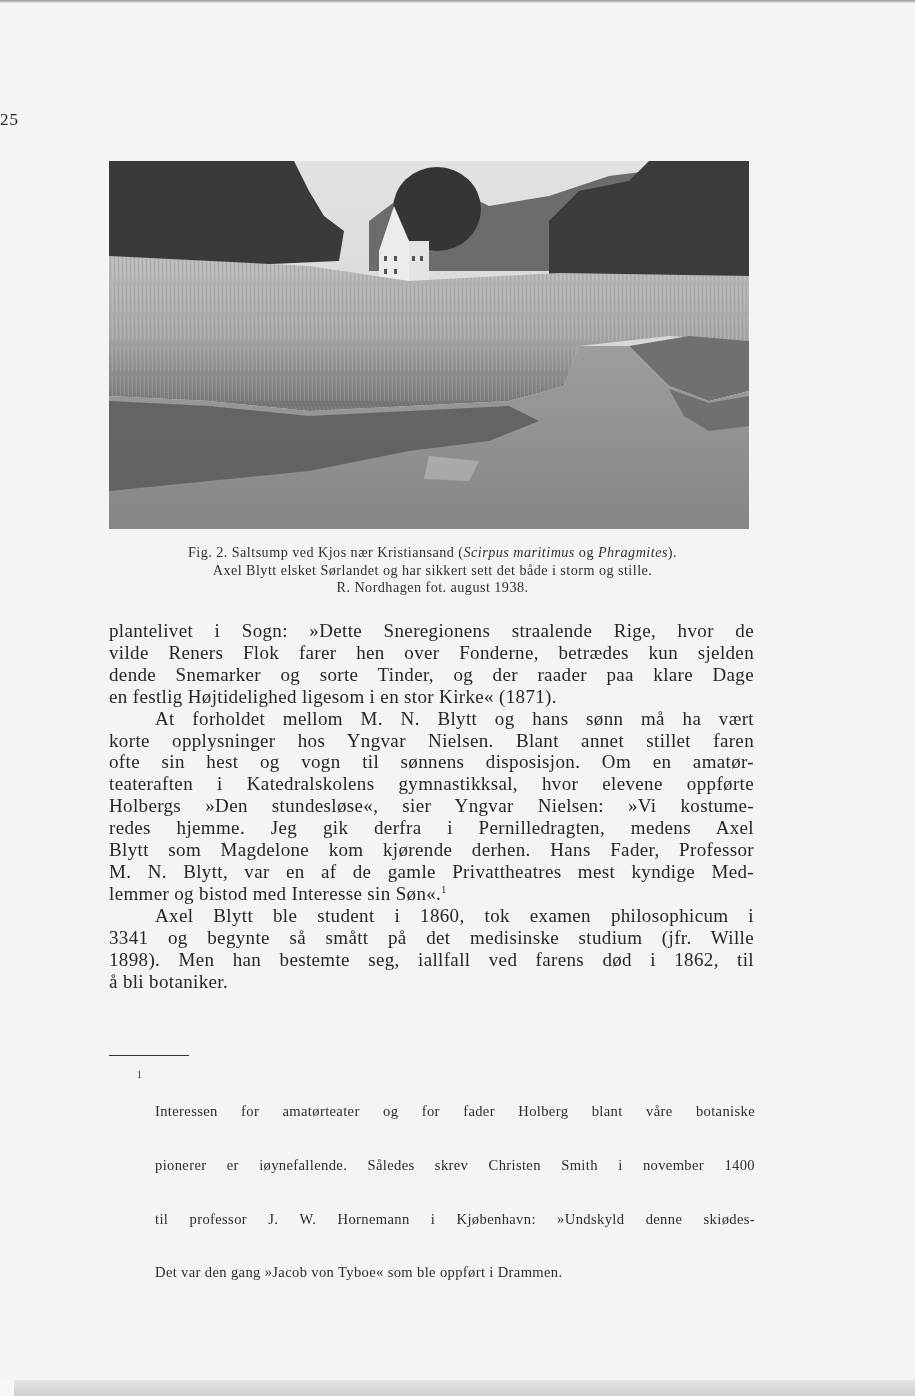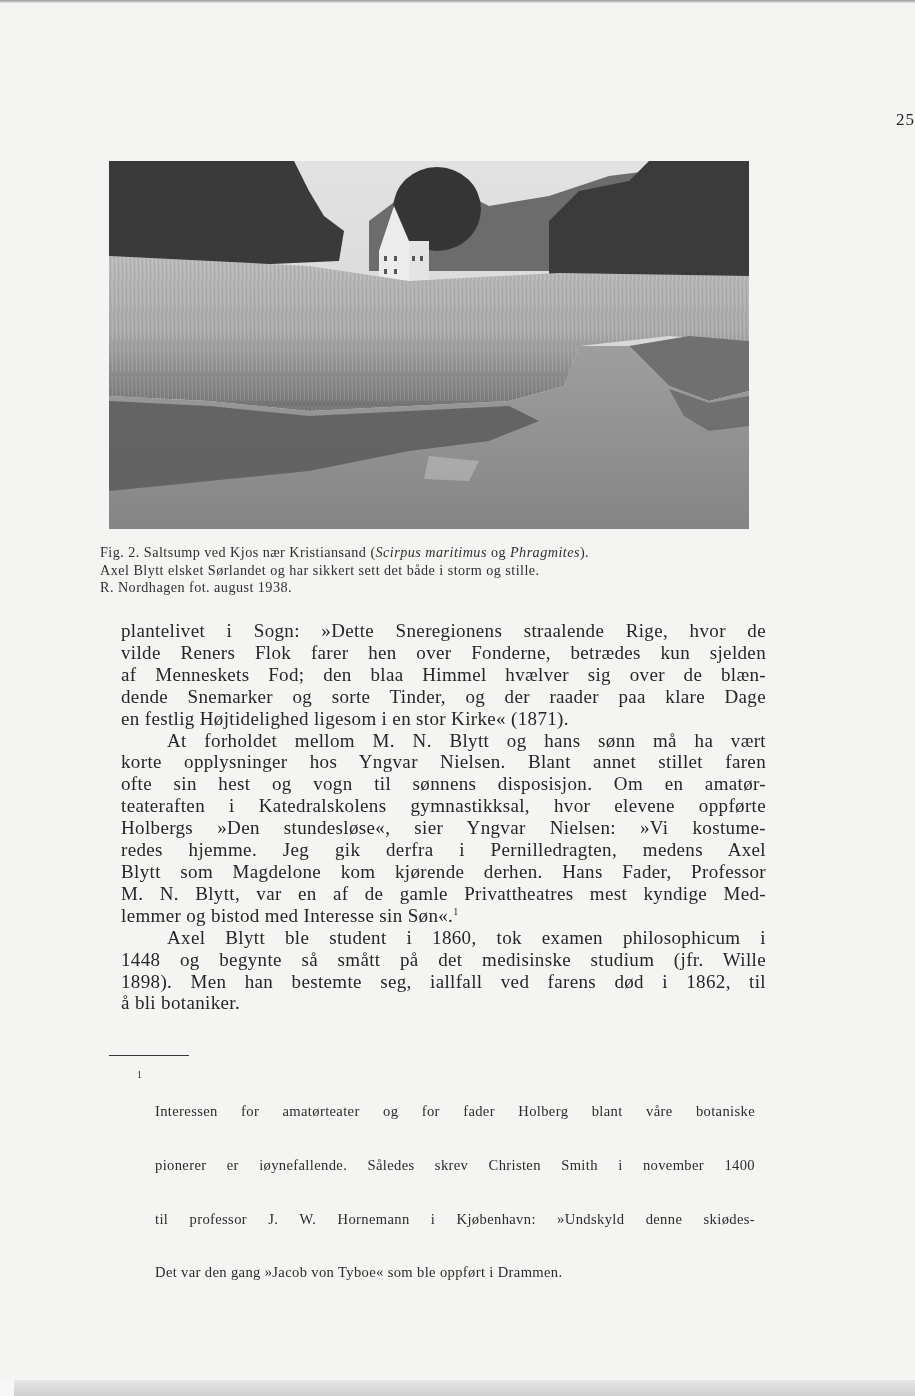--- a/index.html
+++ b/index.html
@@ -17,42 +17,41 @@
     }
     .page-edge-bottom {
       position: absolute; left: 0; top: 1380px; width: 915px; height: 16px;
       background: linear-gradient(#e6e6e6, #cfcfcf);
     }
     .page-edge-bottom .tab {
       position: absolute; left: 0; top: 0; width: 14px; height: 16px; background: #f6f6f6;
     }
     .page-number {
       position: absolute; left: 0; width: 915px; top: 110px;
-      text-align: right; font-size: 17px; letter-spacing: 1px;
+      text-align: left; font-size: 17px; letter-spacing: 1px;
       font-family: "Liberation Serif", serif;
     }
     .figure {
       position: absolute; left: 109px; top: 161px; width: 640px; height: 368px;
       overflow: hidden; background: #8a8a8a;
     }
     .figure svg { display: block; }
     .caption {
       position: absolute; left: 100px; width: 665px; top: 544px;
-      text-align: left;
+      text-align: center;
       font-family: "Liberation Serif", serif;
       font-size: 14.2px; line-height: 17.5px; letter-spacing: 0.45px;
       color: #303030;
     }
     .caption i { font-style: italic; }
     .body-text {
       position: absolute; left: 109px; width: 645px; top: 620px;
       font-family: "Liberation Serif", serif;
       font-size: 19px; line-height: 21.9px; letter-spacing: 0.35px;
       text-align: justify;
-      margin-left: 12px;
     }
     .body-text p { margin: 0; }
     .body-text .line { display: block; text-align: justify; text-align-last: justify; white-space: nowrap; }
     .body-text .line.last { text-align-last: left; }
     .fn-rule {
       position: absolute; left: 109px; top: 1055px; width: 80px; height: 1px; background: #333;
     }
     .footnote {
       position: absolute; left: 155px; width: 600px; top: 1067px;
       font-family: "Liberation Serif", serif;
@@ -134,38 +133,37 @@
     <span>Saltsump ved Kjos nær Kristiansand (</span><i>Scirpus maritimus</i><span> og </span><i>Phragmites</i><span>).</span>
   </div>
   <div>Axel Blytt elsket Sørlandet og har sikkert sett det både i storm og stille.</div>
   <div>R. Nordhagen fot. august 1938.</div>
 </div>
 
 <div class="body-text">
   <p>
     <span class="line">plantelivet i Sogn: »Dette Sneregionens straalende Rige, hvor de</span>
     <span class="line">vilde Reners Flok farer hen over Fonderne, betrædes kun sjelden</span>
-    <span class="line">af Menneskets Fod; den blaa Himmel hvælver sig over de blæn-</span>
     <span class="line">dende Snemarker og sorte Tinder, og der raader paa klare Dage</span>
     <span class="line last">en festlig Højtidelighed ligesom i en stor Kirke« (1871).</span>
   </p>
   <p>
     <span class="line" style="padding-left:46px">At forholdet mellom M. N. Blytt og hans sønn må ha vært</span>
     <span class="line">korte opplysninger hos Yngvar Nielsen. Blant annet stillet faren</span>
     <span class="line">ofte sin hest og vogn til sønnens disposisjon. Om en amatør-</span>
     <span class="line">teateraften i Katedralskolens gymnastikksal, hvor elevene oppførte</span>
     <span class="line">Holbergs »Den stundesløse«, sier Yngvar Nielsen: »Vi kostume-</span>
     <span class="line">redes hjemme. Jeg gik derfra i Pernilledragten, medens Axel</span>
     <span class="line">Blytt som Magdelone kom kjørende derhen. Hans Fader, Professor</span>
     <span class="line">M. N. Blytt, var en af de gamle Privattheatres mest kyndige Med-</span>
     <span class="line last"><span>lemmer og bistod med Interesse sin Søn«.</span><sup>1</sup></span>
   </p>
   <p>
     <span class="line" style="padding-left:46px">Axel Blytt ble student i 1860, tok examen philosophicum i</span>
-    <span class="line">1448 og begynte så smått på det medisinske studium (jfr. Wille</span>
+    <span class="line">3341 og begynte så smått på det medisinske studium (jfr. Wille</span>
     <span class="line">1898). Men han bestemte seg, iallfall ved farens død i 1862, til</span>
     <span class="line last">å bli botaniker.</span>
   </p>
 </div>
 
 <div class="fn-rule"></div>
 
 <div class="footnote">
   <span class="marker">1</span>
   <span class="line">Interessen for amatørteater og for fader Holberg blant våre botaniske</span>

